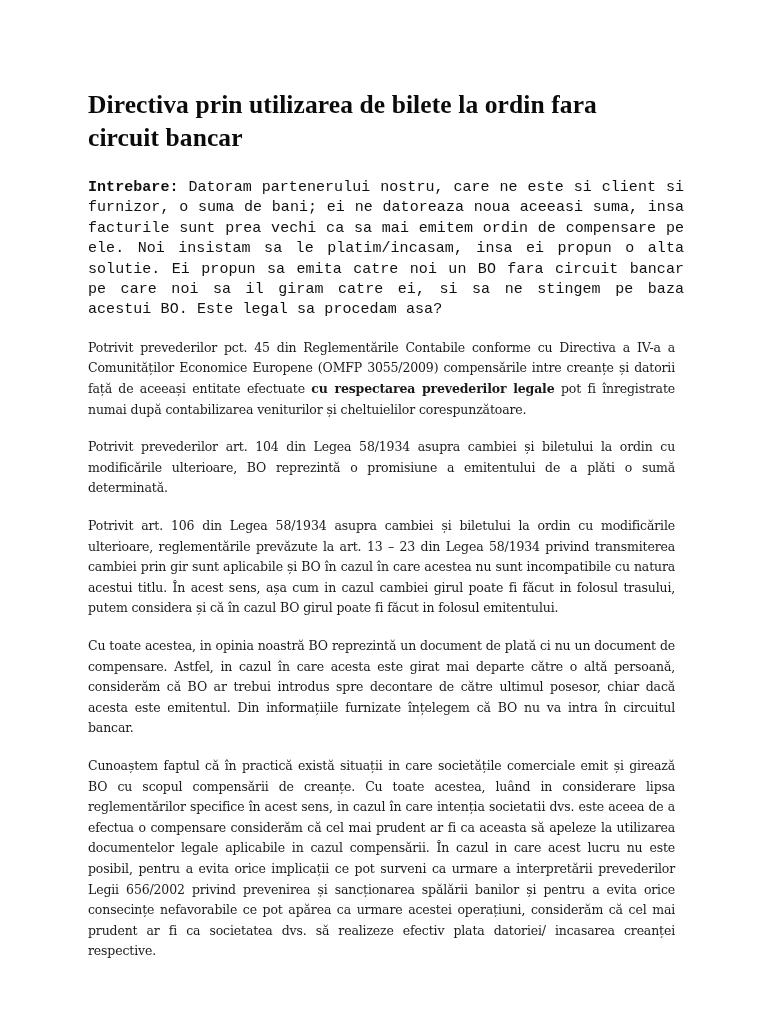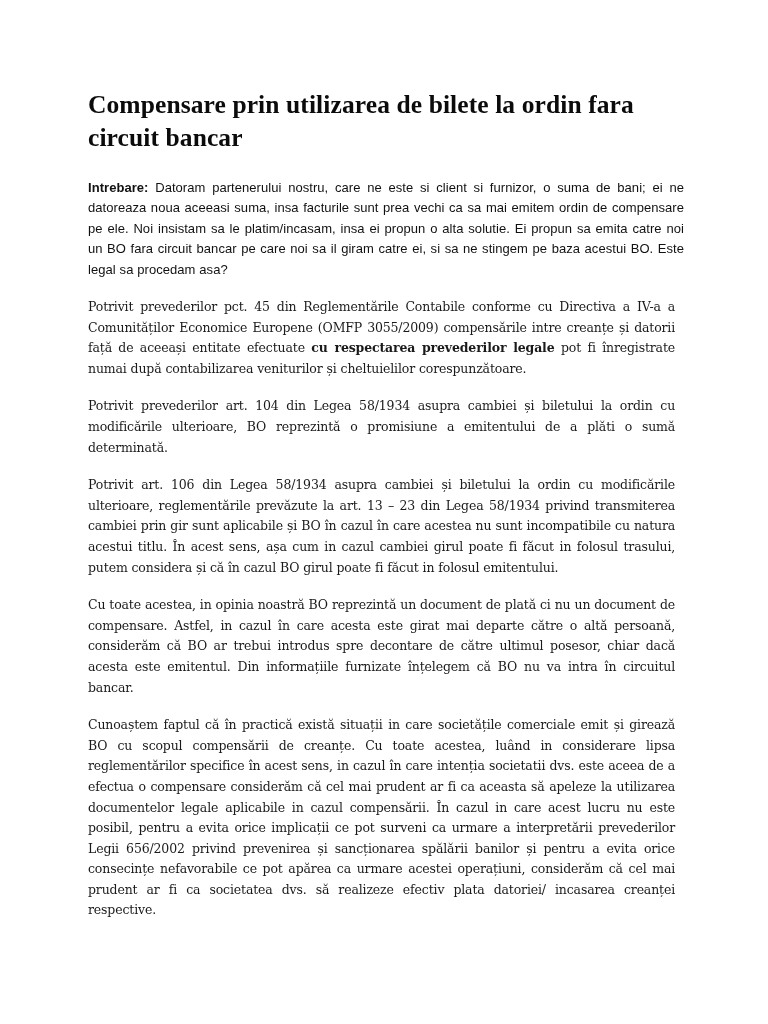--- a/index.html
+++ b/index.html
@@ -43,22 +43,22 @@
 
   p.para {
     margin: 0 0 17px 0;
     text-align: justify;
     text-justify: inter-word;
     color: #111111;
   }
 
   
   p.para.style-a {
-    font-family: Liberation Sans, sans-serif;
-    font-size: 13px;
+    font-family: Liberation Mono, monospace;
+    font-size: 15px;
     line-height: 20.4px;
     letter-spacing: 0.05px;
     word-spacing: 0.2px;
   }
 
   
   p.para.style-b {
     font-family: "DejaVu Serif", "Liberation Serif", serif;
     font-size: 12.7px;
     line-height: 20.6px;
@@ -79,21 +79,21 @@
 
   .emph-bold {
     font-weight: bold;
   }
 </style>
 </head>
 <body>
 
 <div class="page">
 
-  <h1 class="doc-title">Compensare prin utilizarea de bilete la ordin fara circuit bancar</h1>
+  <h1 class="doc-title">Directiva prin utilizarea de bilete la ordin fara circuit bancar</h1>
 
   <div class="body-block">
 
     <p class="para style-a">
       <span class="lead-label">Intrebare:</span><span> Datoram partenerului nostru, care ne este si client si furnizor, o suma de bani; ei ne datoreaza noua aceeasi suma, insa facturile sunt prea vechi ca sa mai emitem ordin de compensare pe ele. Noi insistam sa le platim/incasam, insa ei propun o alta solutie. Ei propun sa emita catre noi un BO fara circuit bancar pe care noi sa il giram catre ei, si sa ne stingem pe baza acestui BO. Este legal sa procedam asa?</span>
     </p>
 
     <p class="para style-b">
       <span>Potrivit prevederilor pct. 45 din Reglementările Contabile conforme cu Directiva a IV-a a Comunităților Economice Europene (OMFP 3055/2009) compensările intre creanțe și datorii față de aceeași entitate efectuate </span><span class="emph-bold">cu respectarea prevederilor legale</span><span> pot fi înregistrate numai după contabilizarea veniturilor și cheltuielilor corespunzătoare.</span>
     </p>

